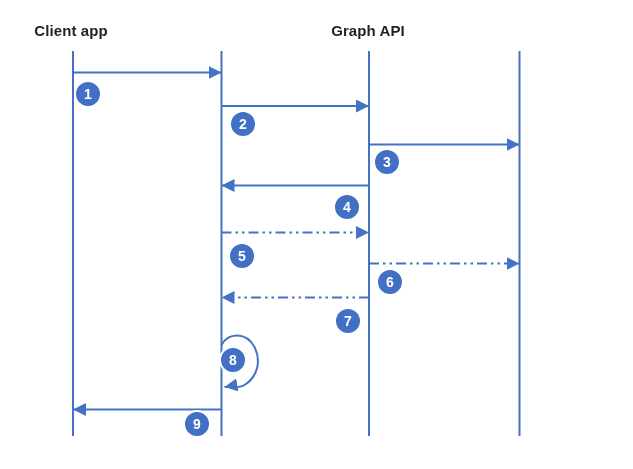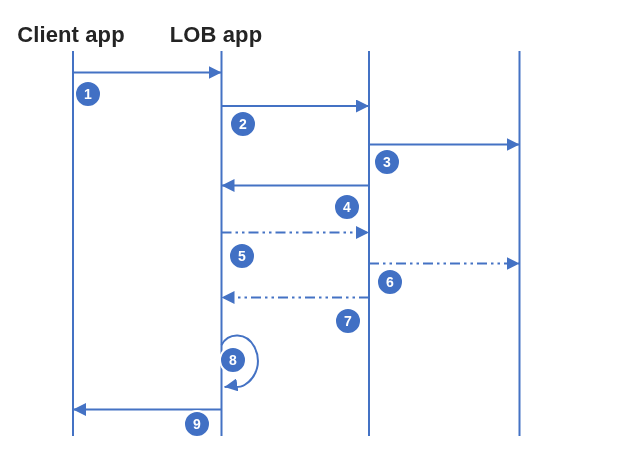--- a/index.html
+++ b/index.html
@@ -16,39 +16,39 @@
   .stage {
     position: relative;
     width: 633px;
     height: 469px;
     background: #ffffff;
   }
   .actor-label {
     position: absolute;
     top: 22px;
     transform: translateX(-50%);
-    font-size: 22px;
+    font-size: 15px;
     font-weight: 700;
     color: #242424;
     white-space: nowrap;
     letter-spacing: 0.1px;
   }
   #diagram-svg {
     position: absolute;
     left: 0;
     top: 0;
     display: block;
   }
 </style>
 </head>
 <body>
 
 <div class="stage">
   <div class="actor-label" style="left: 71px;">Client app</div>
-  <div class="actor-label" style="left: 216px;">LOB app</div>
+  <div class="actor-label" style="left: 368px;">Graph API</div>
   <svg id="diagram-svg" width="633" height="469" viewBox="0 0 633 469">
       <defs>
         <marker id="ah" viewBox="0 0 10 10" refX="10" refY="5" markerWidth="6.5" markerHeight="6.5" orient="auto" markerUnits="strokeWidth">
           <path d="M0,0 L10,5 L0,10 Z" fill="#4472C4"></path>
         </marker>
       </defs>
       <line x1="73" y1="51" x2="73" y2="436" stroke="#4472C4" stroke-width="2"></line>
       <line x1="221.5" y1="51" x2="221.5" y2="436" stroke="#4472C4" stroke-width="2"></line>
       <line x1="369" y1="51" x2="369" y2="436" stroke="#4472C4" stroke-width="2"></line>
       <line x1="519.5" y1="51" x2="519.5" y2="436" stroke="#4472C4" stroke-width="2"></line>

